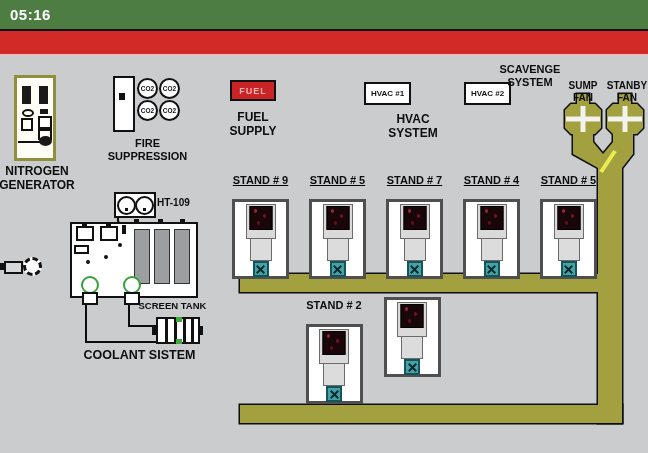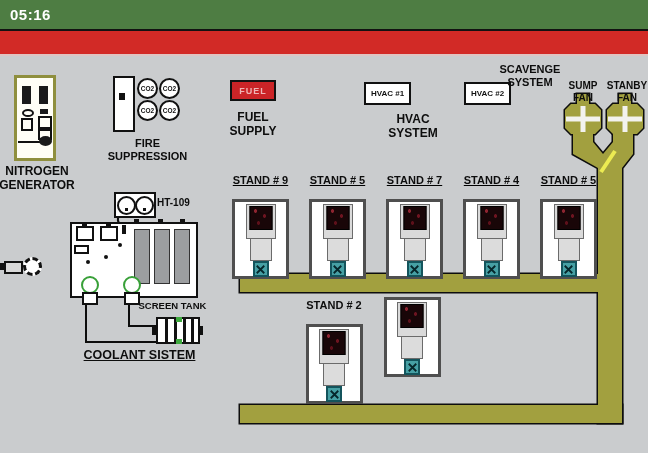--- a/index.html
+++ b/index.html
@@ -346,21 +346,21 @@
   <div class="cooler">
     <div class="cbar cb1"></div>
     <div class="cbar cb2"></div>
     <div class="cbar cb3"></div>
     <div class="cbar cb4"></div>
     <div class="gcell gc1"></div>
     <div class="gcell gc2"></div>
     <div class="cstub cs1"></div>
     <div class="cstub cs2"></div>
   </div>
-  <div class="lbl" style="left:62px;top:348px;width:155px;font-size:12.5px;text-decoration:underline;">
+  <div class="lbl" style="left:62px;top:348px;width:155px;font-size:12.5px;">
     <span>COOLANT SISTEM</span>
   </div>
 
   <div class="sump">
     <div class="mcap"></div>
     <div class="mbody"></div>
     <div class="gear"></div>
   </div>
 
 </div>

